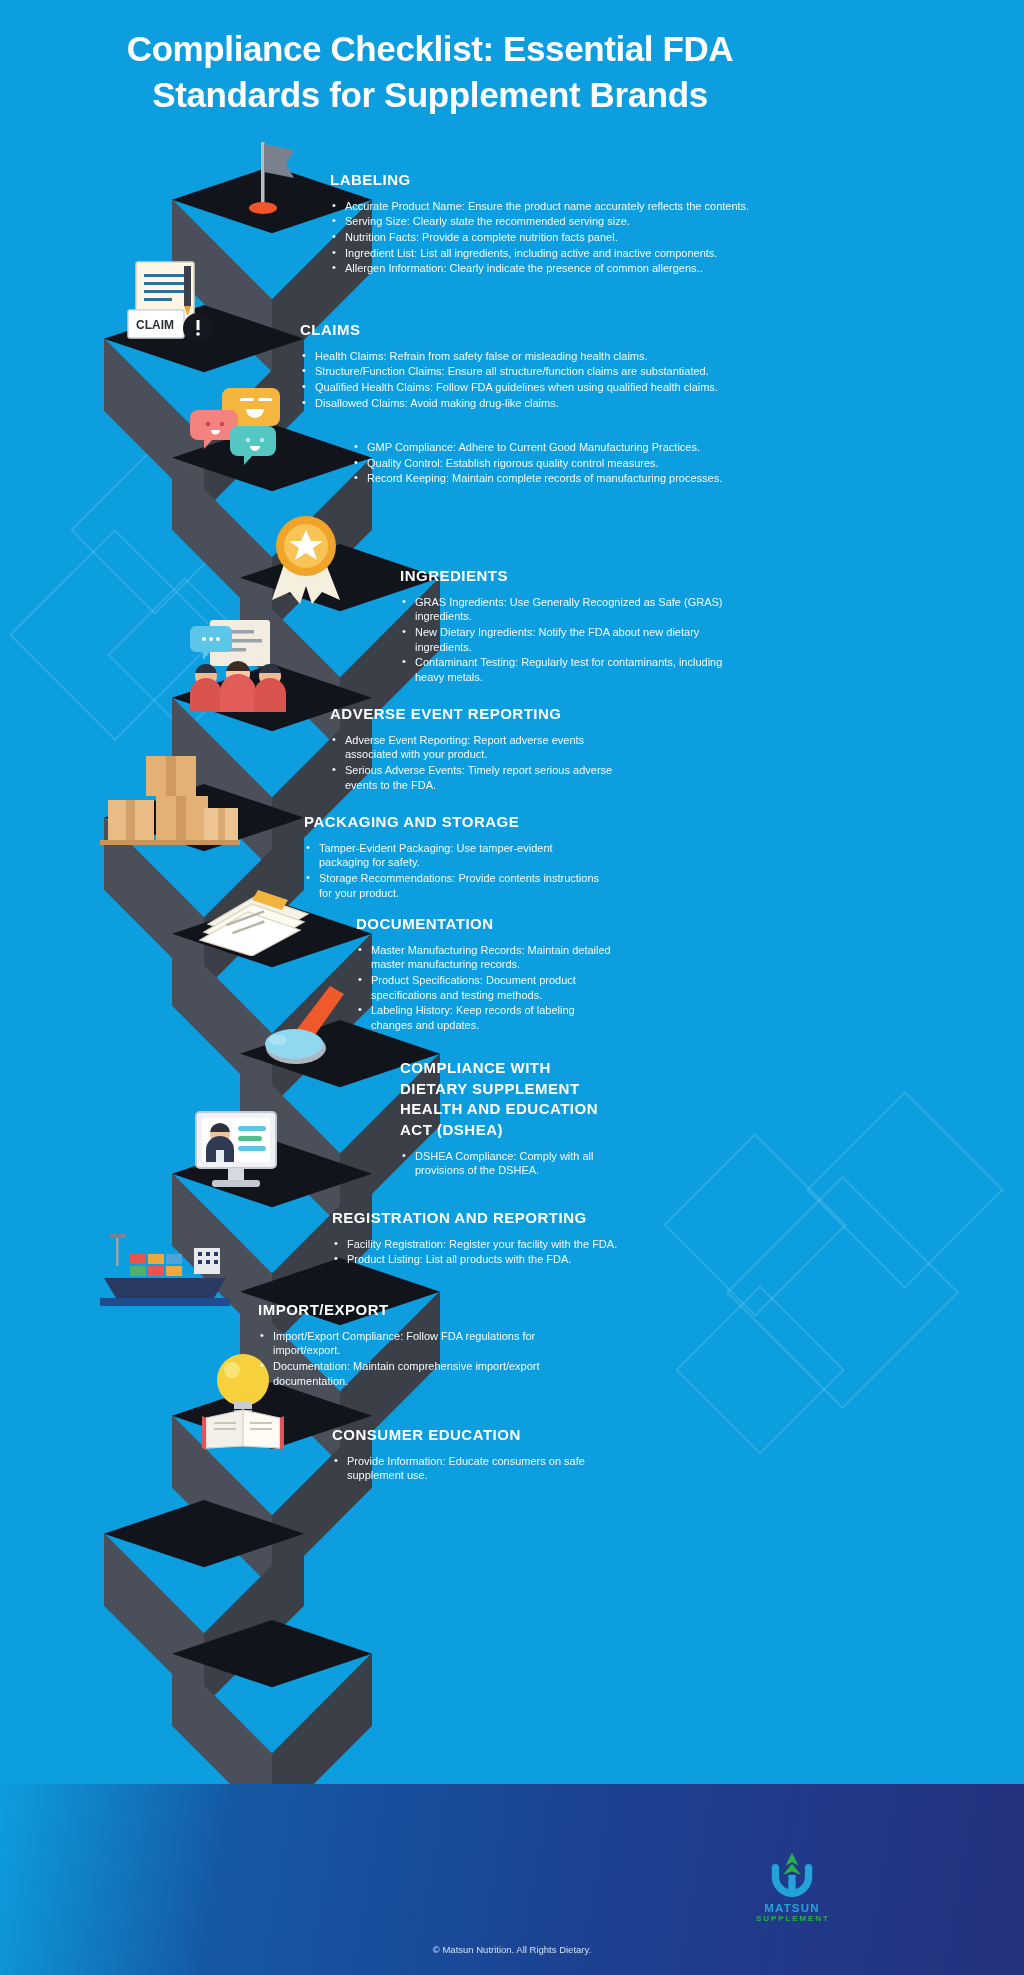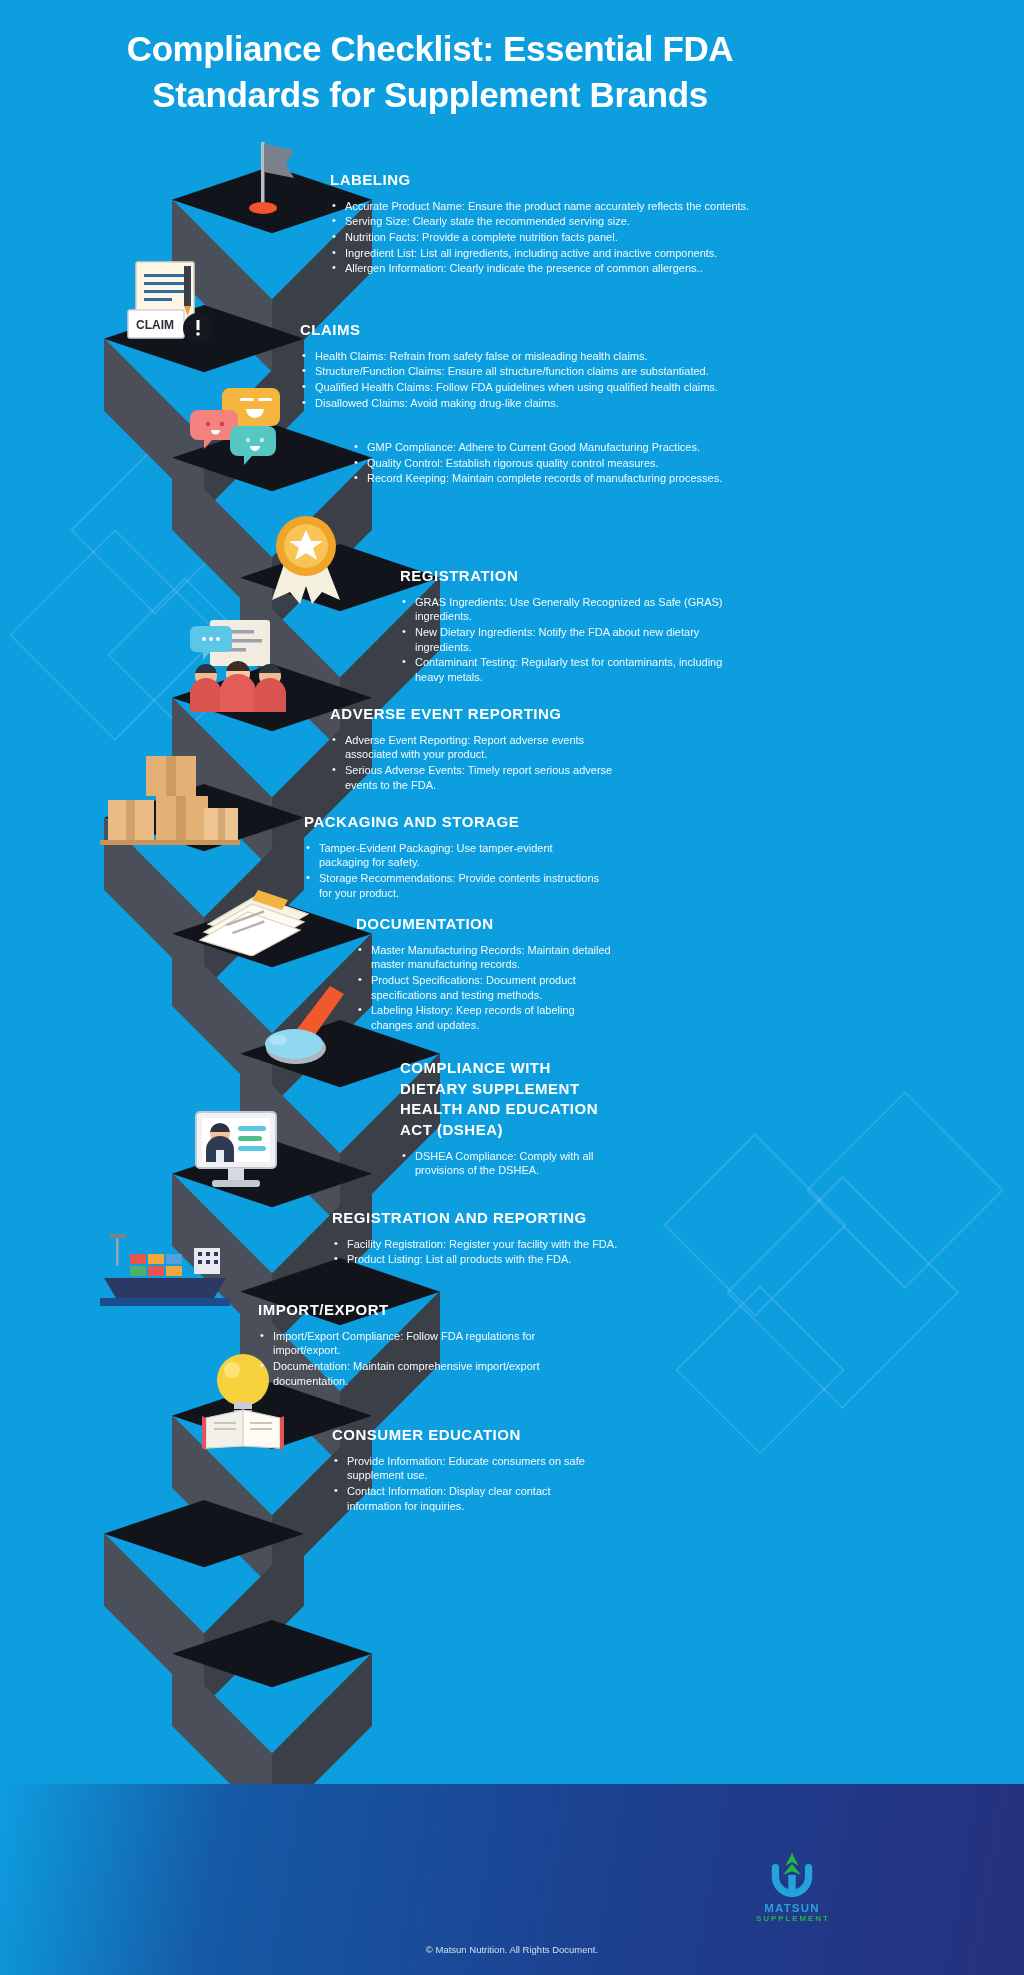--- a/index.html
+++ b/index.html
@@ -384,21 +384,21 @@
 
   <div class="block" style="left:352px; top:440px; width:410px;">
     <ul>
       <li>GMP Compliance: Adhere to Current Good Manufacturing Practices.</li>
       <li>Quality Control: Establish rigorous quality control measures.</li>
       <li>Record Keeping: Maintain complete records of manufacturing processes.</li>
     </ul>
   </div>
 
   <div class="block" style="left:400px; top:566px; width:330px;">
-    <h2>REGISTRATION</h2>
+    <h2>INGREDIENTS</h2>
     <ul>
       <li>GRAS Ingredients: Use Generally Recognized as Safe (GRAS) ingredients.</li>
       <li>New Dietary Ingredients: Notify the FDA about new dietary ingredients.</li>
       <li>Contaminant Testing: Regularly test for contaminants, including heavy metals.</li>
     </ul>
   </div>
 
   <div class="block" style="left:330px; top:704px; width:300px;">
     <h2>ADVERSE EVENT REPORTING</h2>
     <ul>
@@ -444,31 +444,30 @@
     <ul>
       <li>Import/Export Compliance: Follow FDA regulations for import/export.</li>
       <li>Documentation: Maintain comprehensive import/export documentation.</li>
     </ul>
   </div>
 
   <div class="block" style="left:332px; top:1425px; width:270px;">
     <h2>CONSUMER EDUCATION</h2>
     <ul>
       <li>Provide Information: Educate consumers on safe supplement use.</li>
-      <li>Contact Information: Display clear contact information for inquiries.</li>
     </ul>
   </div>
 
   <div class="footer">
     <div class="footer-logo">
       <svg class="mark" viewBox="0 0 60 50" width="60" height="46">
         <path d="M30 2 L37 16 L30 12 L23 16 Z" fill="#27b24a"></path>
         <path d="M30 14 L40 26 L30 22 L20 26 Z" fill="#27b24a"></path>
         <path d="M8 18 v10 a22 22 0 0 0 44 0 v-10 a4 4 0 0 0 -8 0 v10 a14 14 0 0 1 -28 0 v-10 a4 4 0 0 0 -8 0 z" fill="#23a3d9"></path>
         <path d="M26 26 h8 v18 h-8 z" fill="#23a3d9"></path>
       </svg>
       <div class="brand">MATSUN</div>
       <div class="sub">SUPPLEMENT</div>
     </div>
-    <div class="copyright">© Matsun Nutrition. All Rights Document.</div>
+    <div class="copyright">© Matsun Nutrition. All Rights Dietary.</div>
   </div>
 
 </div>
 
 </body></html>

